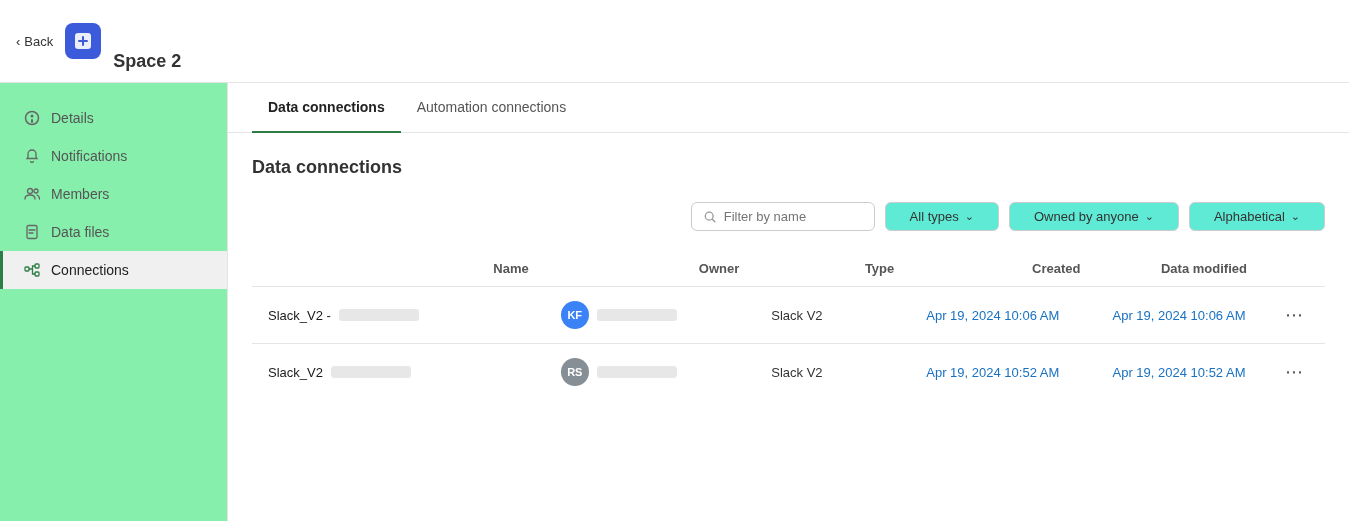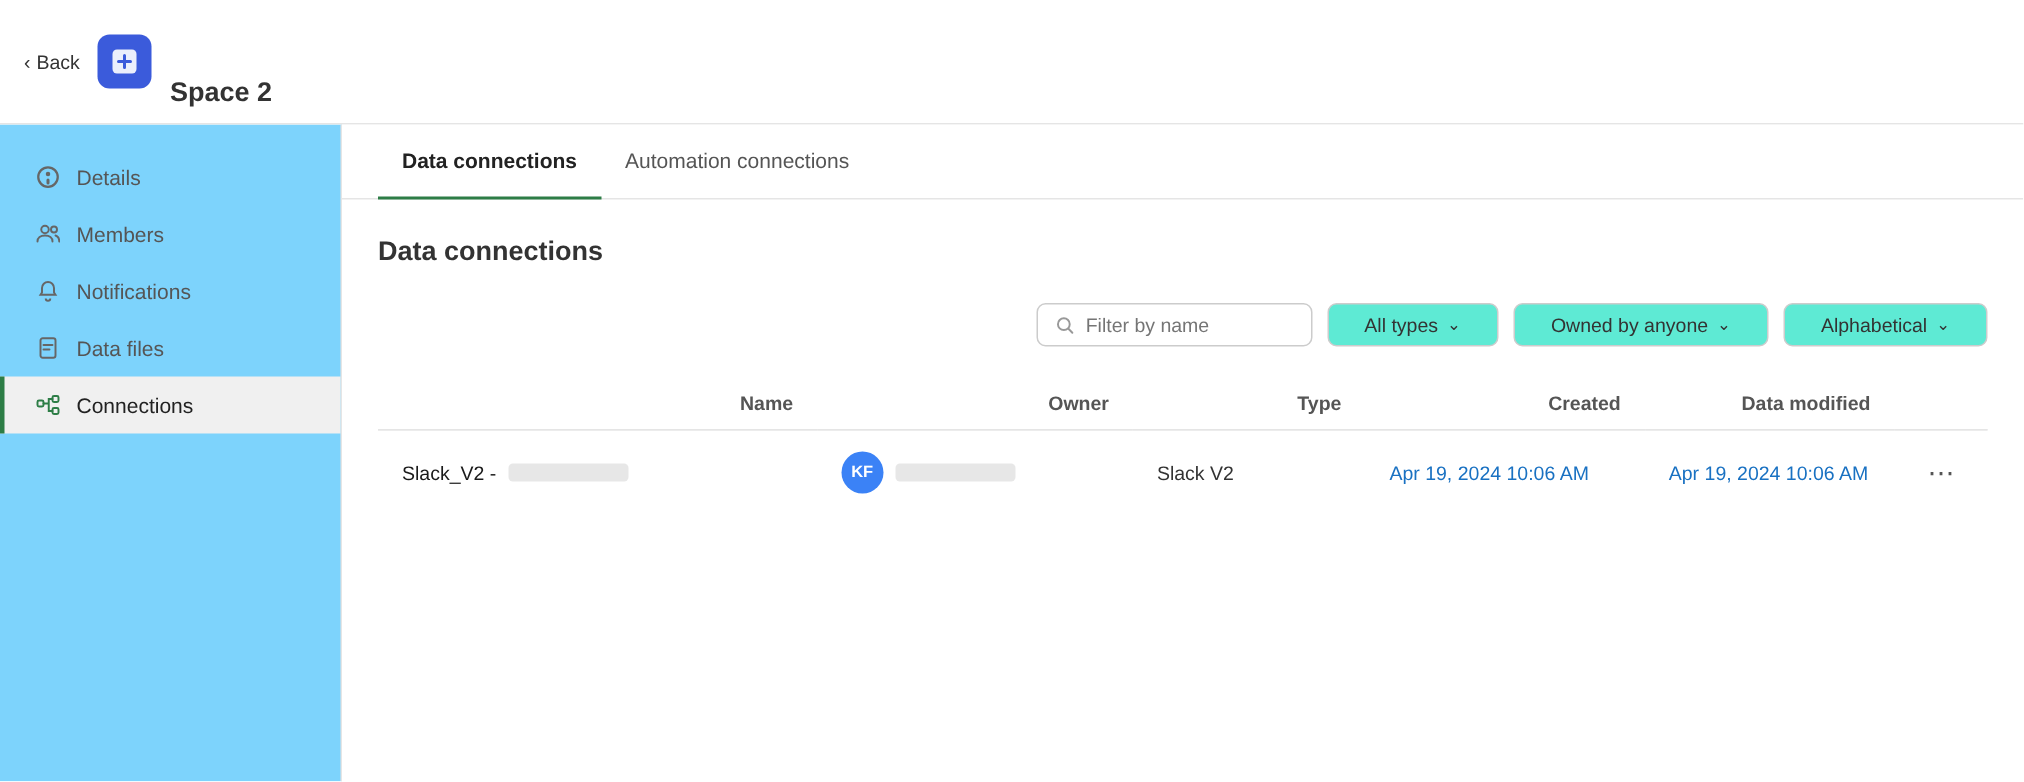--- a/index.html
+++ b/index.html
@@ -7,21 +7,21 @@
 
     .app-container { display: flex; flex-direction: column; height: 521px; width: 1349px; overflow: hidden; }
 
     .top-bar { display: flex; align-items: center; padding: 10px 16px; border-bottom: 1px solid #e5e5e5; gap: 12px; }
     .back-link { display: flex; align-items: center; gap: 4px; color: #333; cursor: pointer; font-size: 13px; }
     .space-icon { width: 36px; height: 36px; background: #3b5bdb; border-radius: 8px; display: flex; align-items: center; justify-content: center; color: white; font-size: 16px; }
     .space-title { font-size: 18px; font-weight: 600; margin-top: 41px; }
 
     .main-layout { display: flex; flex: 1; overflow: hidden; }
 
-    .sidebar { width: 228px; border-right: 1px solid #e5e5e5; padding: 16px 0; background: #7dd3fc; flex-shrink: 0; text-align: center; }
+    .sidebar { width: 228px; border-right: 1px solid #e5e5e5; padding: 16px 0; background: #86efac; flex-shrink: 0; text-align: center; }
     .sidebar-item { display: flex; align-items: center; gap: 10px; padding: 10px 20px; cursor: pointer; color: #555; font-size: 14px; border-left: 3px solid transparent; }
     .sidebar-item.active { background: #f0f0f0; border-left: 3px solid #2d7d46; color: #222; font-weight: 500; }
     .sidebar-icon { width: 18px; height: 18px; display: flex; align-items: center; justify-content: center; flex-shrink: 0; }
 
     .content { flex: 1; overflow-y: auto; background: #fff; }
 
     .tabs { display: flex; border-bottom: 1px solid #e5e5e5; padding: 0 24px; }
     .tab { padding: 16px 16px; cursor: pointer; font-size: 14px; color: #555; border-bottom: 2px solid transparent; margin-bottom: -1px; }
     .tab.active { color: #222; font-weight: 600; border-bottom: 2px solid #2d7d46; }
 
@@ -95,36 +95,36 @@
               <circle cx="8" cy="8" r="6.5" stroke="#666" stroke-width="1.5"></circle>
               <circle cx="8" cy="6" r="1.5" fill="#666"></circle>
               <rect x="7" y="9" width="2" height="4" rx="1" fill="#666"></rect>
             </svg>
         </span>
         <span>Details</span>
       </div>
       <div class="sidebar-item">
         <span class="sidebar-icon">
           <svg width="16" height="16" viewBox="0 0 16 16" fill="none">
+              <path d="M8 2a4 4 0 0 0-4 4v3l-1 1.5h10L12 9V6a4 4 0 0 0-4-4z" stroke="#666" stroke-width="1.3"></path>
+              <path d="M6.5 13a1.5 1.5 0 0 0 3 0" stroke="#666" stroke-width="1.3"></path>
+            </svg>
+        </span>
+        <span>Notifications</span>
+      </div>
+      <div class="sidebar-item">
+        <span class="sidebar-icon">
+          <svg width="16" height="16" viewBox="0 0 16 16" fill="none">
               <circle cx="6" cy="5" r="2.5" stroke="#666" stroke-width="1.3"></circle>
               <path d="M1 13c0-2.5 2-4 5-4s5 1.5 5 4" stroke="#666" stroke-width="1.3" stroke-linecap="round"></path>
               <circle cx="12" cy="5" r="2" stroke="#666" stroke-width="1.3"></circle>
               <path d="M13 9c1.5.5 2.5 1.8 2.5 4" stroke="#666" stroke-width="1.3" stroke-linecap="round"></path>
             </svg>
         </span>
         <span>Members</span>
-      </div>
-      <div class="sidebar-item">
-        <span class="sidebar-icon">
-          <svg width="16" height="16" viewBox="0 0 16 16" fill="none">
-              <path d="M8 2a4 4 0 0 0-4 4v3l-1 1.5h10L12 9V6a4 4 0 0 0-4-4z" stroke="#666" stroke-width="1.3"></path>
-              <path d="M6.5 13a1.5 1.5 0 0 0 3 0" stroke="#666" stroke-width="1.3"></path>
-            </svg>
-        </span>
-        <span>Notifications</span>
       </div>
       <div class="sidebar-item">
         <span class="sidebar-icon">
           <svg width="16" height="16" viewBox="0 0 16 16" fill="none">
               <rect x="3" y="1.5" width="10" height="13" rx="1.5" stroke="#666" stroke-width="1.3"></rect>
               <path d="M5 6h6M5 9h4" stroke="#666" stroke-width="1.3" stroke-linecap="round"></path>
             </svg>
         </span>
         <span>Data files</span>
       </div>
@@ -202,18 +202,36 @@
         <div class="owner-cell">
           <div class="avatar avatar-kf">KF</div>
           <span class="owner-name-blur"></span>
         </div>
       </td>
       <td class="col-type">Slack V2</td>
       <td class="col-created"><span class="date-link">Apr 19, 2024 10:06 AM</span></td>
       <td class="col-modified"><span class="date-link">Apr 19, 2024 10:06 AM</span></td>
       <td class="col-actions"><button class="actions-btn">⋯</button></td>
     </tr>
+              <tr>
+      <td class="col-name">
+        <div class="row-name">
+          <span class="name-text">Slack_V2</span>
+          <span class="name-blur"></span>
+        </div>
+      </td>
+      <td class="col-owner">
+        <div class="owner-cell">
+          <div class="avatar avatar-rs">RS</div>
+          <span class="owner-name-blur"></span>
+        </div>
+      </td>
+      <td class="col-type">Slack V2</td>
+      <td class="col-created"><span class="date-link">Apr 19, 2024 10:52 AM</span></td>
+      <td class="col-modified"><span class="date-link">Apr 19, 2024 10:52 AM</span></td>
+      <td class="col-actions"><button class="actions-btn">⋯</button></td>
+    </tr>
             </tbody>
         </table>
       </div>
     </div>
   </div>
 </div>
 
 </body></html>

